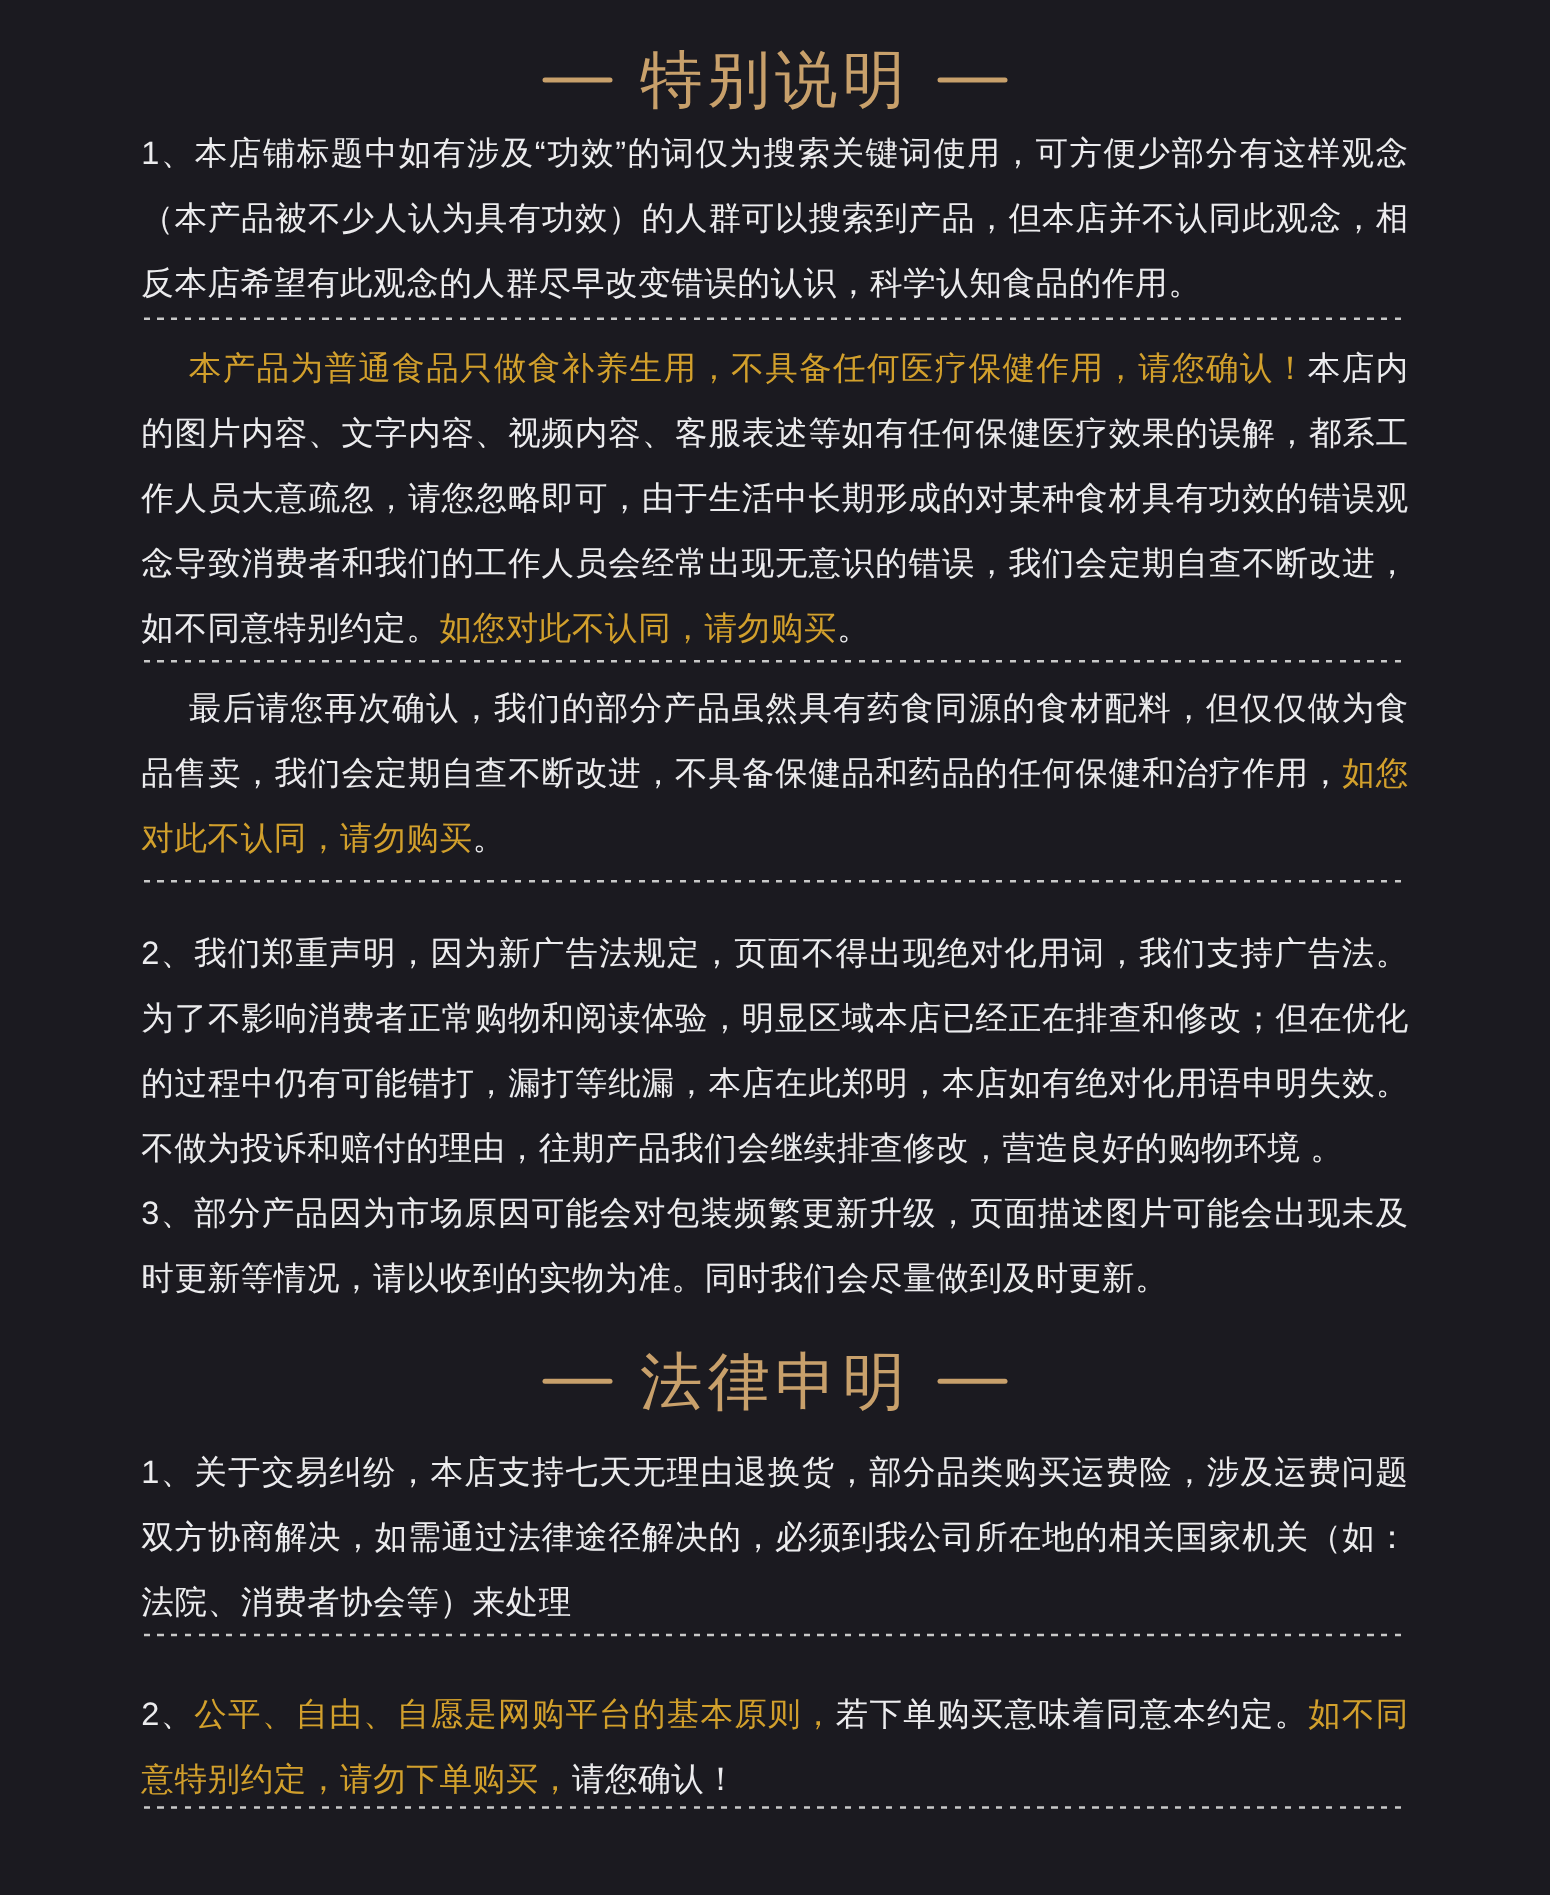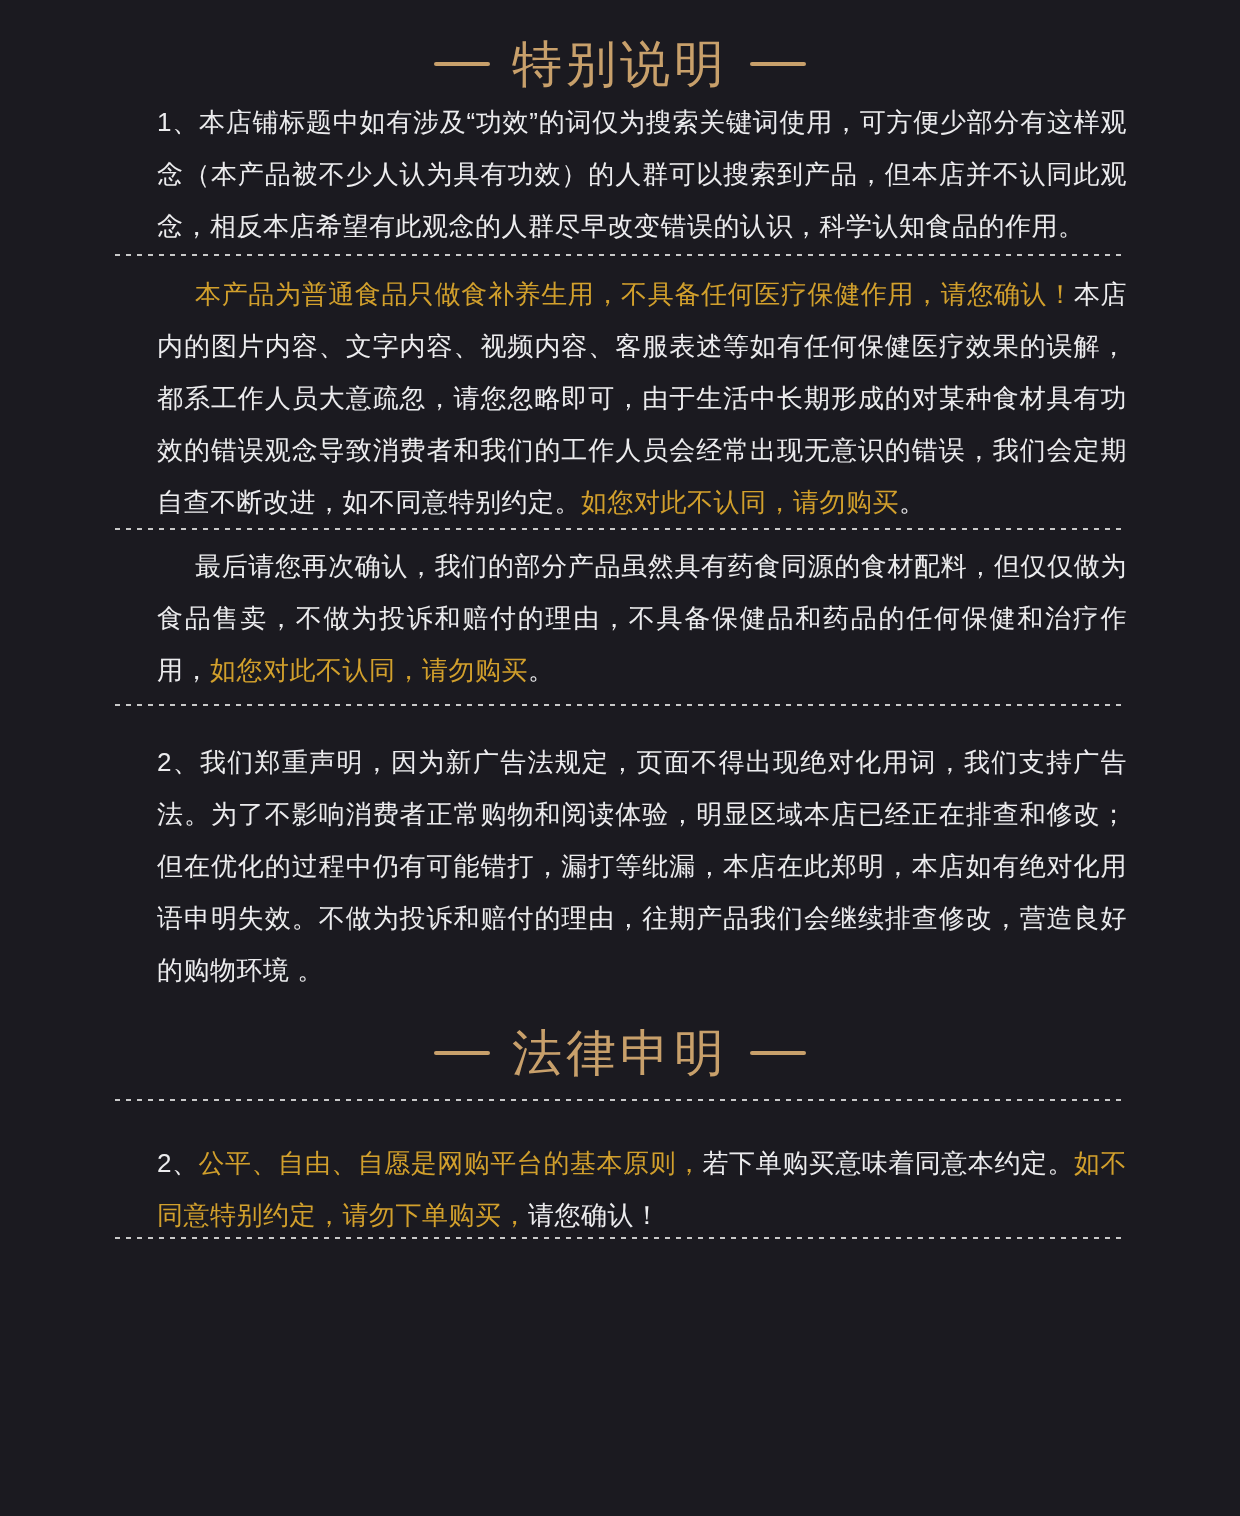--- a/index.html
+++ b/index.html
@@ -47,21 +47,20 @@
   }
   #title-special { margin-top: 32px; margin-bottom: 0; }
   #title-legal   { margin-top: 25px; margin-bottom: 14px; }
   .para {
     font-size: 26px;
     line-height: 52px;
     letter-spacing: 0.5px;
     text-align: justify;
     color: var(--body-text);
     font-weight: 500;
-    margin-left: 44px;
   }
   .para .g { color: var(--highlight-gold); }
   .para .w { color: var(--body-text); }
   .indent { text-indent: 38px; }
   .divider {
     height: 2px;
     background-image: repeating-linear-gradient(
       to right,
       var(--divider) 0px, var(--divider) 5px,
       transparent 5px, transparent 11px
@@ -86,33 +85,35 @@
     </div>
 
     <p class="para"><span class="w">1、本店铺标题中如有涉及“功效”的词仅为搜索关键词使用，可方便少部分有这样观念（本产品被不少人认为具有功效）的人群可以搜索到产品，但本店并不认同此观念，相反本店希望有此观念的人群尽早改变错误的认识，科学认知食品的作用。</span></p>
 
     <div class="divider d1"></div>
 
     <p class="para indent"><span class="g">本产品为普通食品只做食补养生用，不具备任何医疗保健作用，请您确认！</span><span class="w">本店内的图片内容、文字内容、视频内容、客服表述等如有任何保健医疗效果的误解，都系工作人员大意疏忽，请您忽略即可，由于生活中长期形成的对某种食材具有功效的错误观念导致消费者和我们的工作人员会经常出现无意识的错误，我们会定期自查不断改进，如不同意特别约定。</span><span class="g">如您对此不认同，请勿购买</span><span class="w">。</span></p>
 
     <div class="divider d2"></div>
 
-    <p class="para indent"><span class="w">最后请您再次确认，我们的部分产品虽然具有药食同源的食材配料，但仅仅做为食品售卖，不做为投诉和赔付的理由，不具备保健品和药品的任何保健和治疗作用，</span><span class="g">如您对此不认同，请勿购买</span><span class="w">。</span></p>
+    <p class="para indent"><span class="w">最后请您再次确认，我们的部分产品虽然具有药食同源的食材配料，但仅仅做为食品售卖，我们会定期自查不断改进，不具备保健品和药品的任何保健和治疗作用，</span><span class="g">如您对此不认同，请勿购买</span><span class="w">。</span></p>
 
     <div class="divider d3"></div>
 
     <p class="para"><span class="w">2、我们郑重声明，因为新广告法规定，页面不得出现绝对化用词，我们支持广告法。为了不影响消费者正常购物和阅读体验，明显区域本店已经正在排查和修改；但在优化的过程中仍有可能错打，漏打等纰漏，本店在此郑明，本店如有绝对化用语申明失效。不做为投诉和赔付的理由，往期产品我们会继续排查修改，营造良好的购物环境 。</span></p>
 
+    <p class="para"><span class="w">3、部分产品因为市场原因可能会对包装频繁更新升级，页面描述图片可能会出现未及时更新等情况，请以收到的实物为准。同时我们会尽量做到及时更新。</span></p>
 
     <div class="section-title" id="title-legal">
       <span class="bar"></span>
       <span class="txt">法律申明</span>
       <span class="bar"></span>
     </div>
 
+    <p class="para"><span class="w">1、关于交易纠纷，本店支持七天无理由退换货，部分品类购买运费险，涉及运费问题双方协商解决，如需通过法律途径解决的，必须到我公司所在地的相关国家机关（如：法院、消费者协会等）来处理</span></p>
 
     <div class="divider d4"></div>
 
     <p class="para"><span class="w">2、</span><span class="g">公平、自由、自愿是网购平台的基本原则，</span><span class="w">若下单购买意味着同意本约定。</span><span class="g">如不同意特别约定，请勿下单购买，</span><span class="w">请您确认！</span></p>
 
     <div class="divider d5"></div>
 
   </div>
 </div>
 

